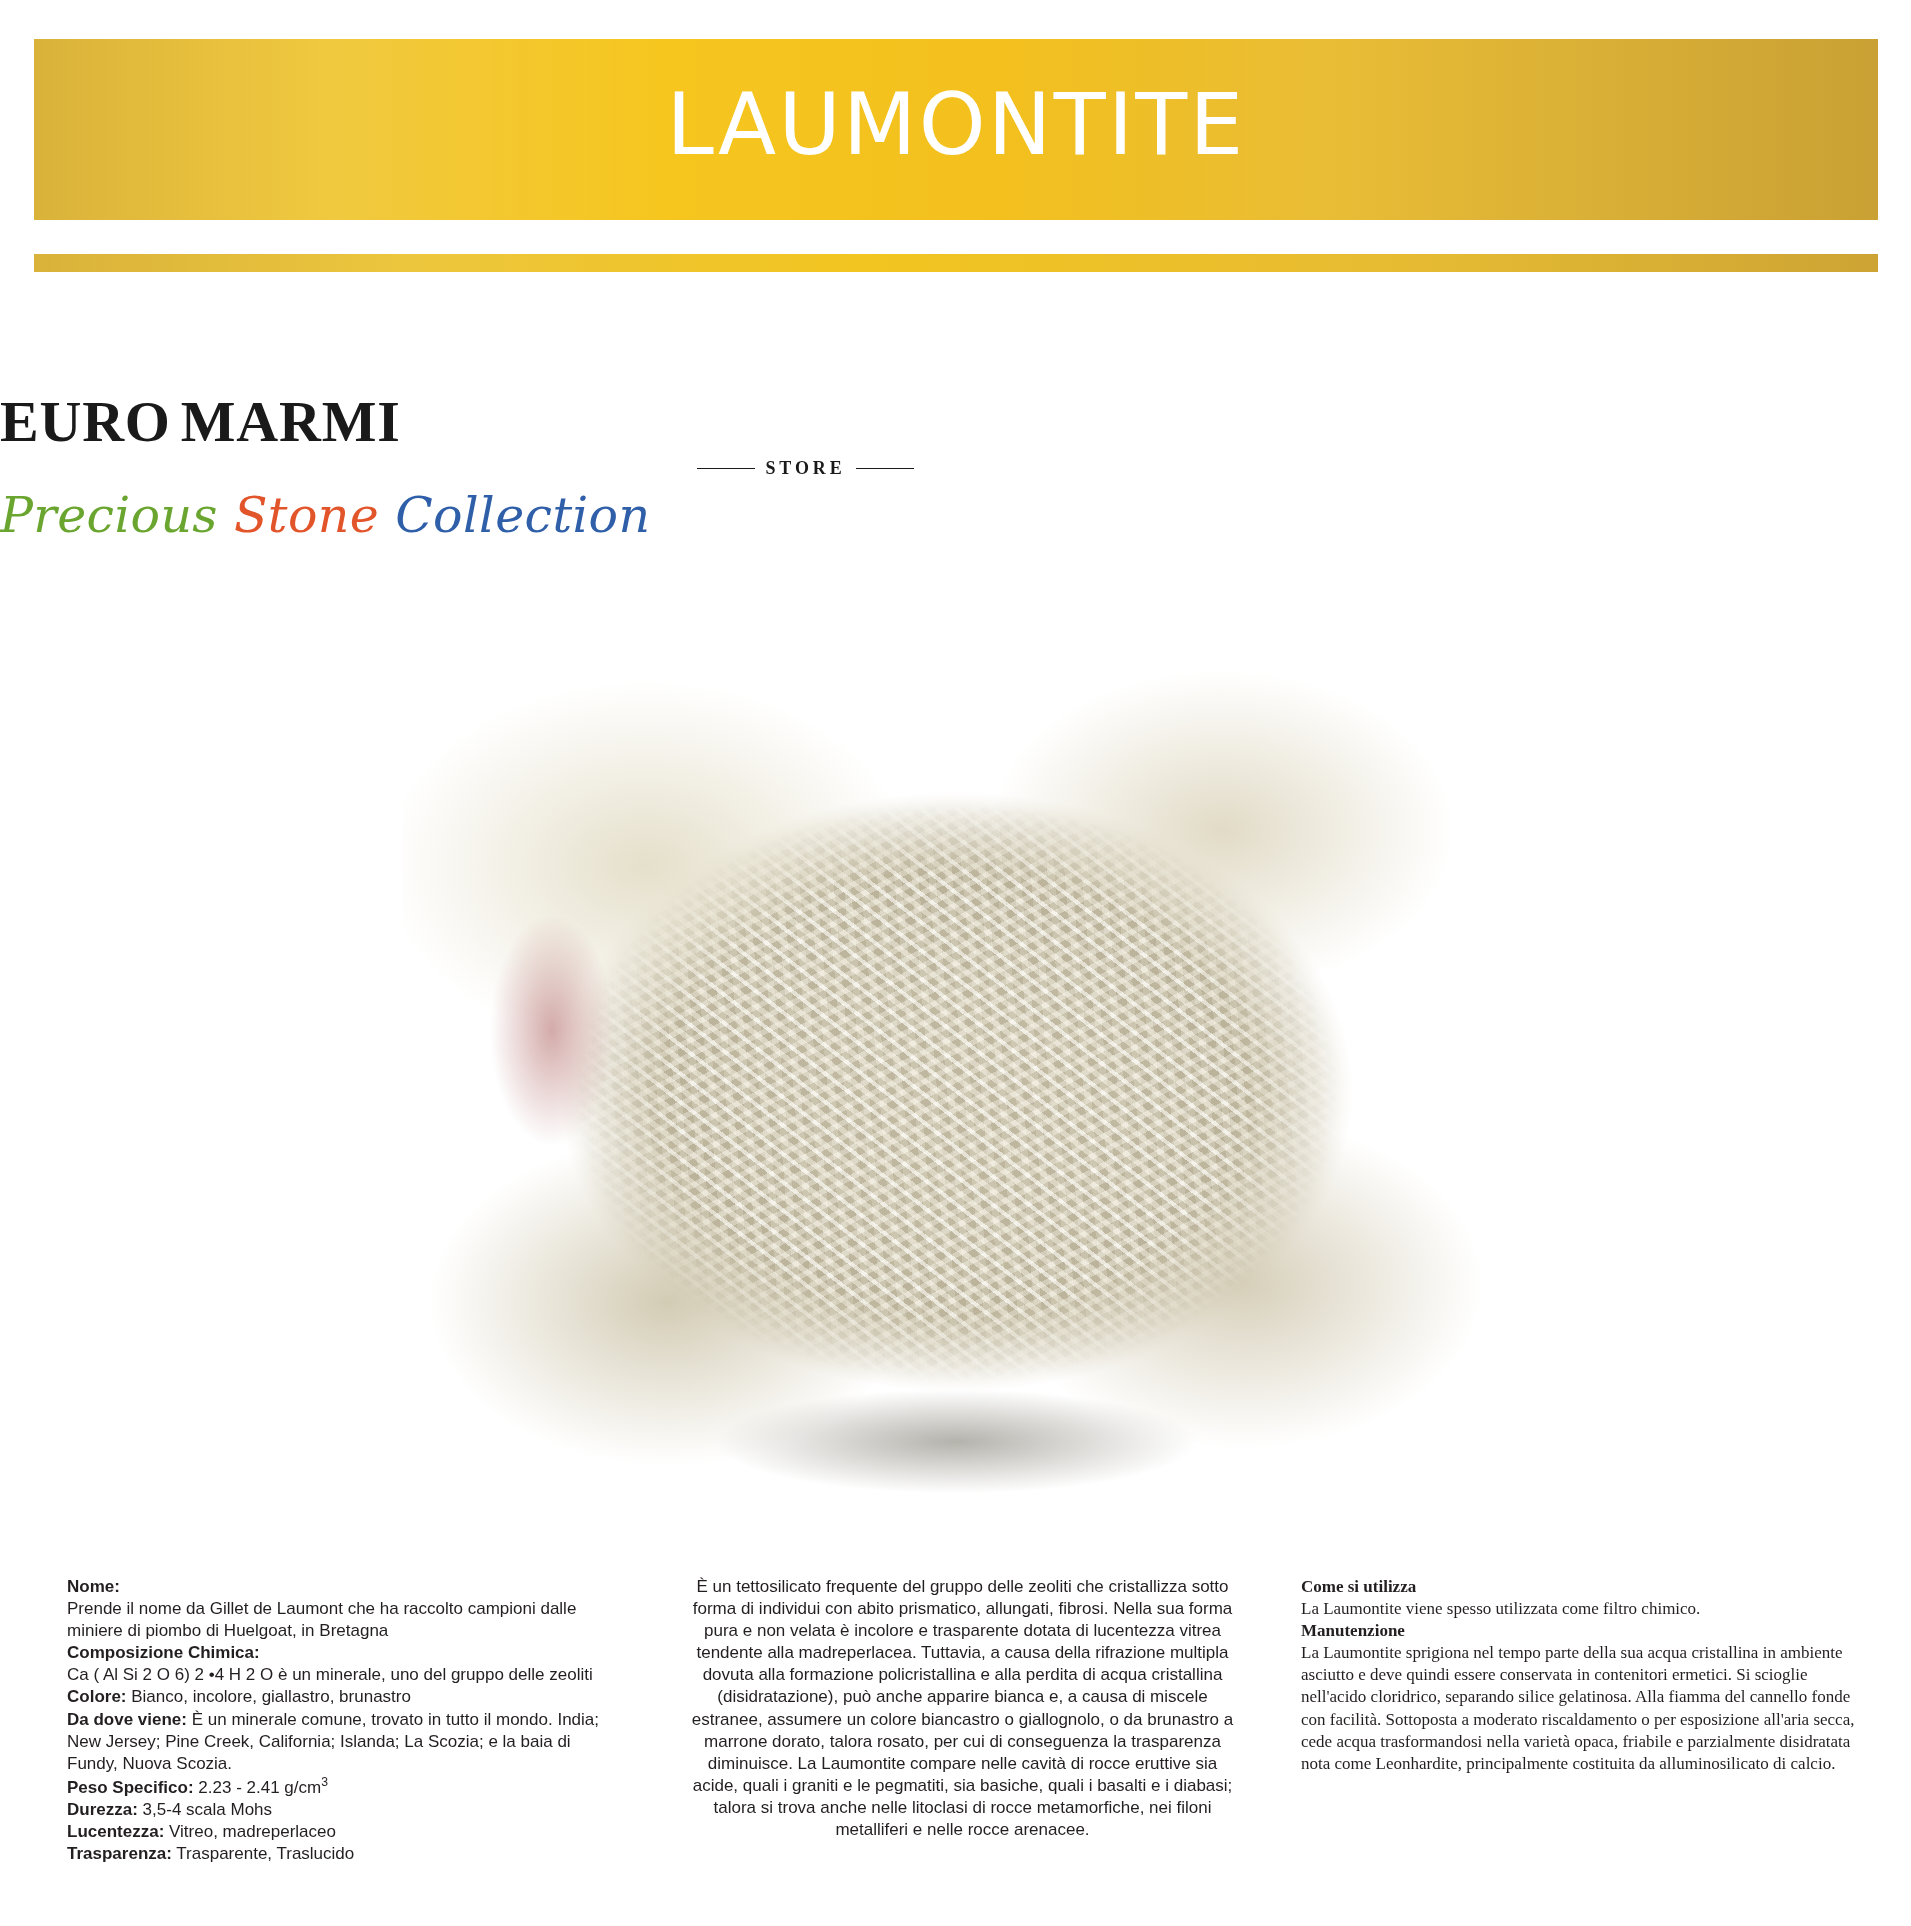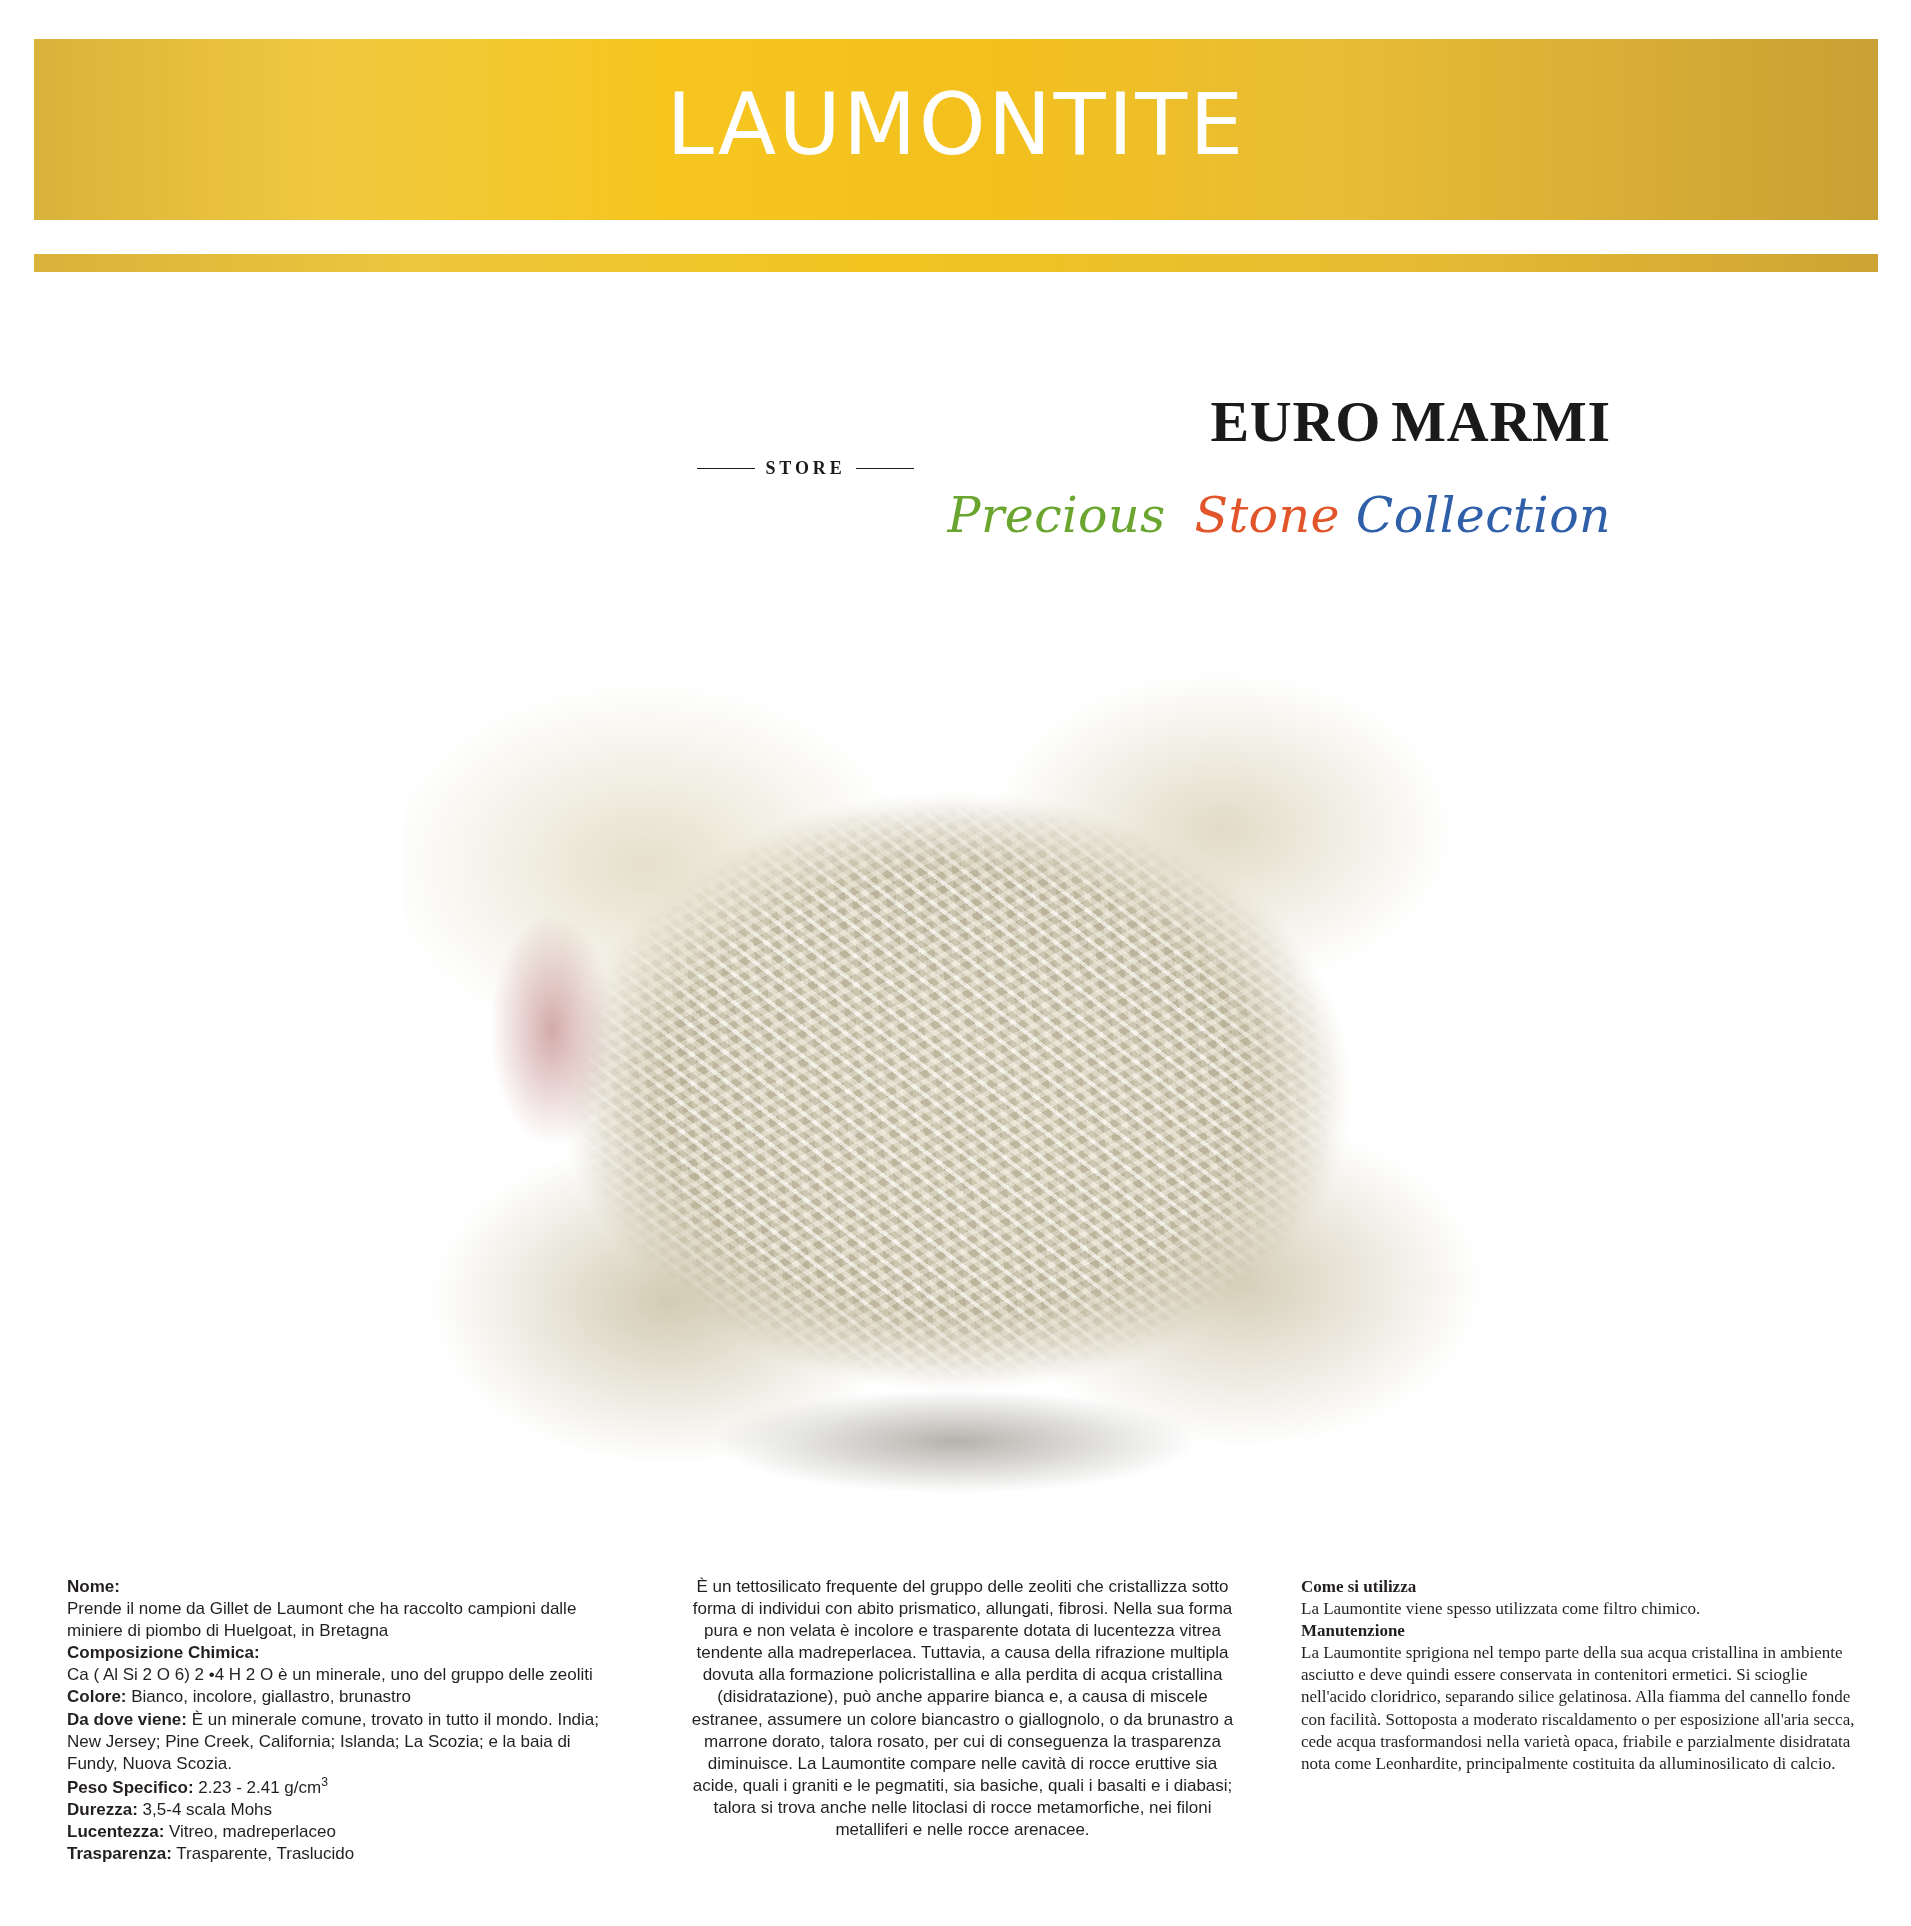--- a/index.html
+++ b/index.html
@@ -45,21 +45,21 @@
     height: 17.7px;
     background: linear-gradient(90deg, #d9b23a 0%, #ecc63d 20%, #f2c520 45%, #e6bb33 75%, #cda434 100%);
   }
 
   
   .brand {
     position: absolute;
     left: 0;
     top: 393px;
     width: 1611px;
-    text-align: right;
+    text-align: left;
   }
   .brand-name {
     font-family: "Liberation Serif", serif;
     font-weight: 700;
     font-size: 58px;
     letter-spacing: 0.8px;
     color: #1a1a1a;
     line-height: 1;
   }
   .brand-name .spacer { display:inline-block; width: 10px; }
@@ -84,21 +84,21 @@
   }
   .brand-collection {
     margin-top: 12.3px;
     font-family: "DejaVu Serif", serif;
     font-style: italic;
     font-size: 49px;
     letter-spacing: 0.4px;
     line-height: 1;
   }
   .brand-collection .w1 { color: #6aa52f; }
-  .brand-collection .w2 { color: #e2552a; margin-left: 13px; }
+  .brand-collection .w2 { color: #e2552a; }
   .brand-collection .w3 { color: #2f5fa8; }
 
   
   .specimen-wrap {
     position: absolute;
     left: 403px;
     top: 655px;
     width: 1106px;
     height: 874px;
   }

